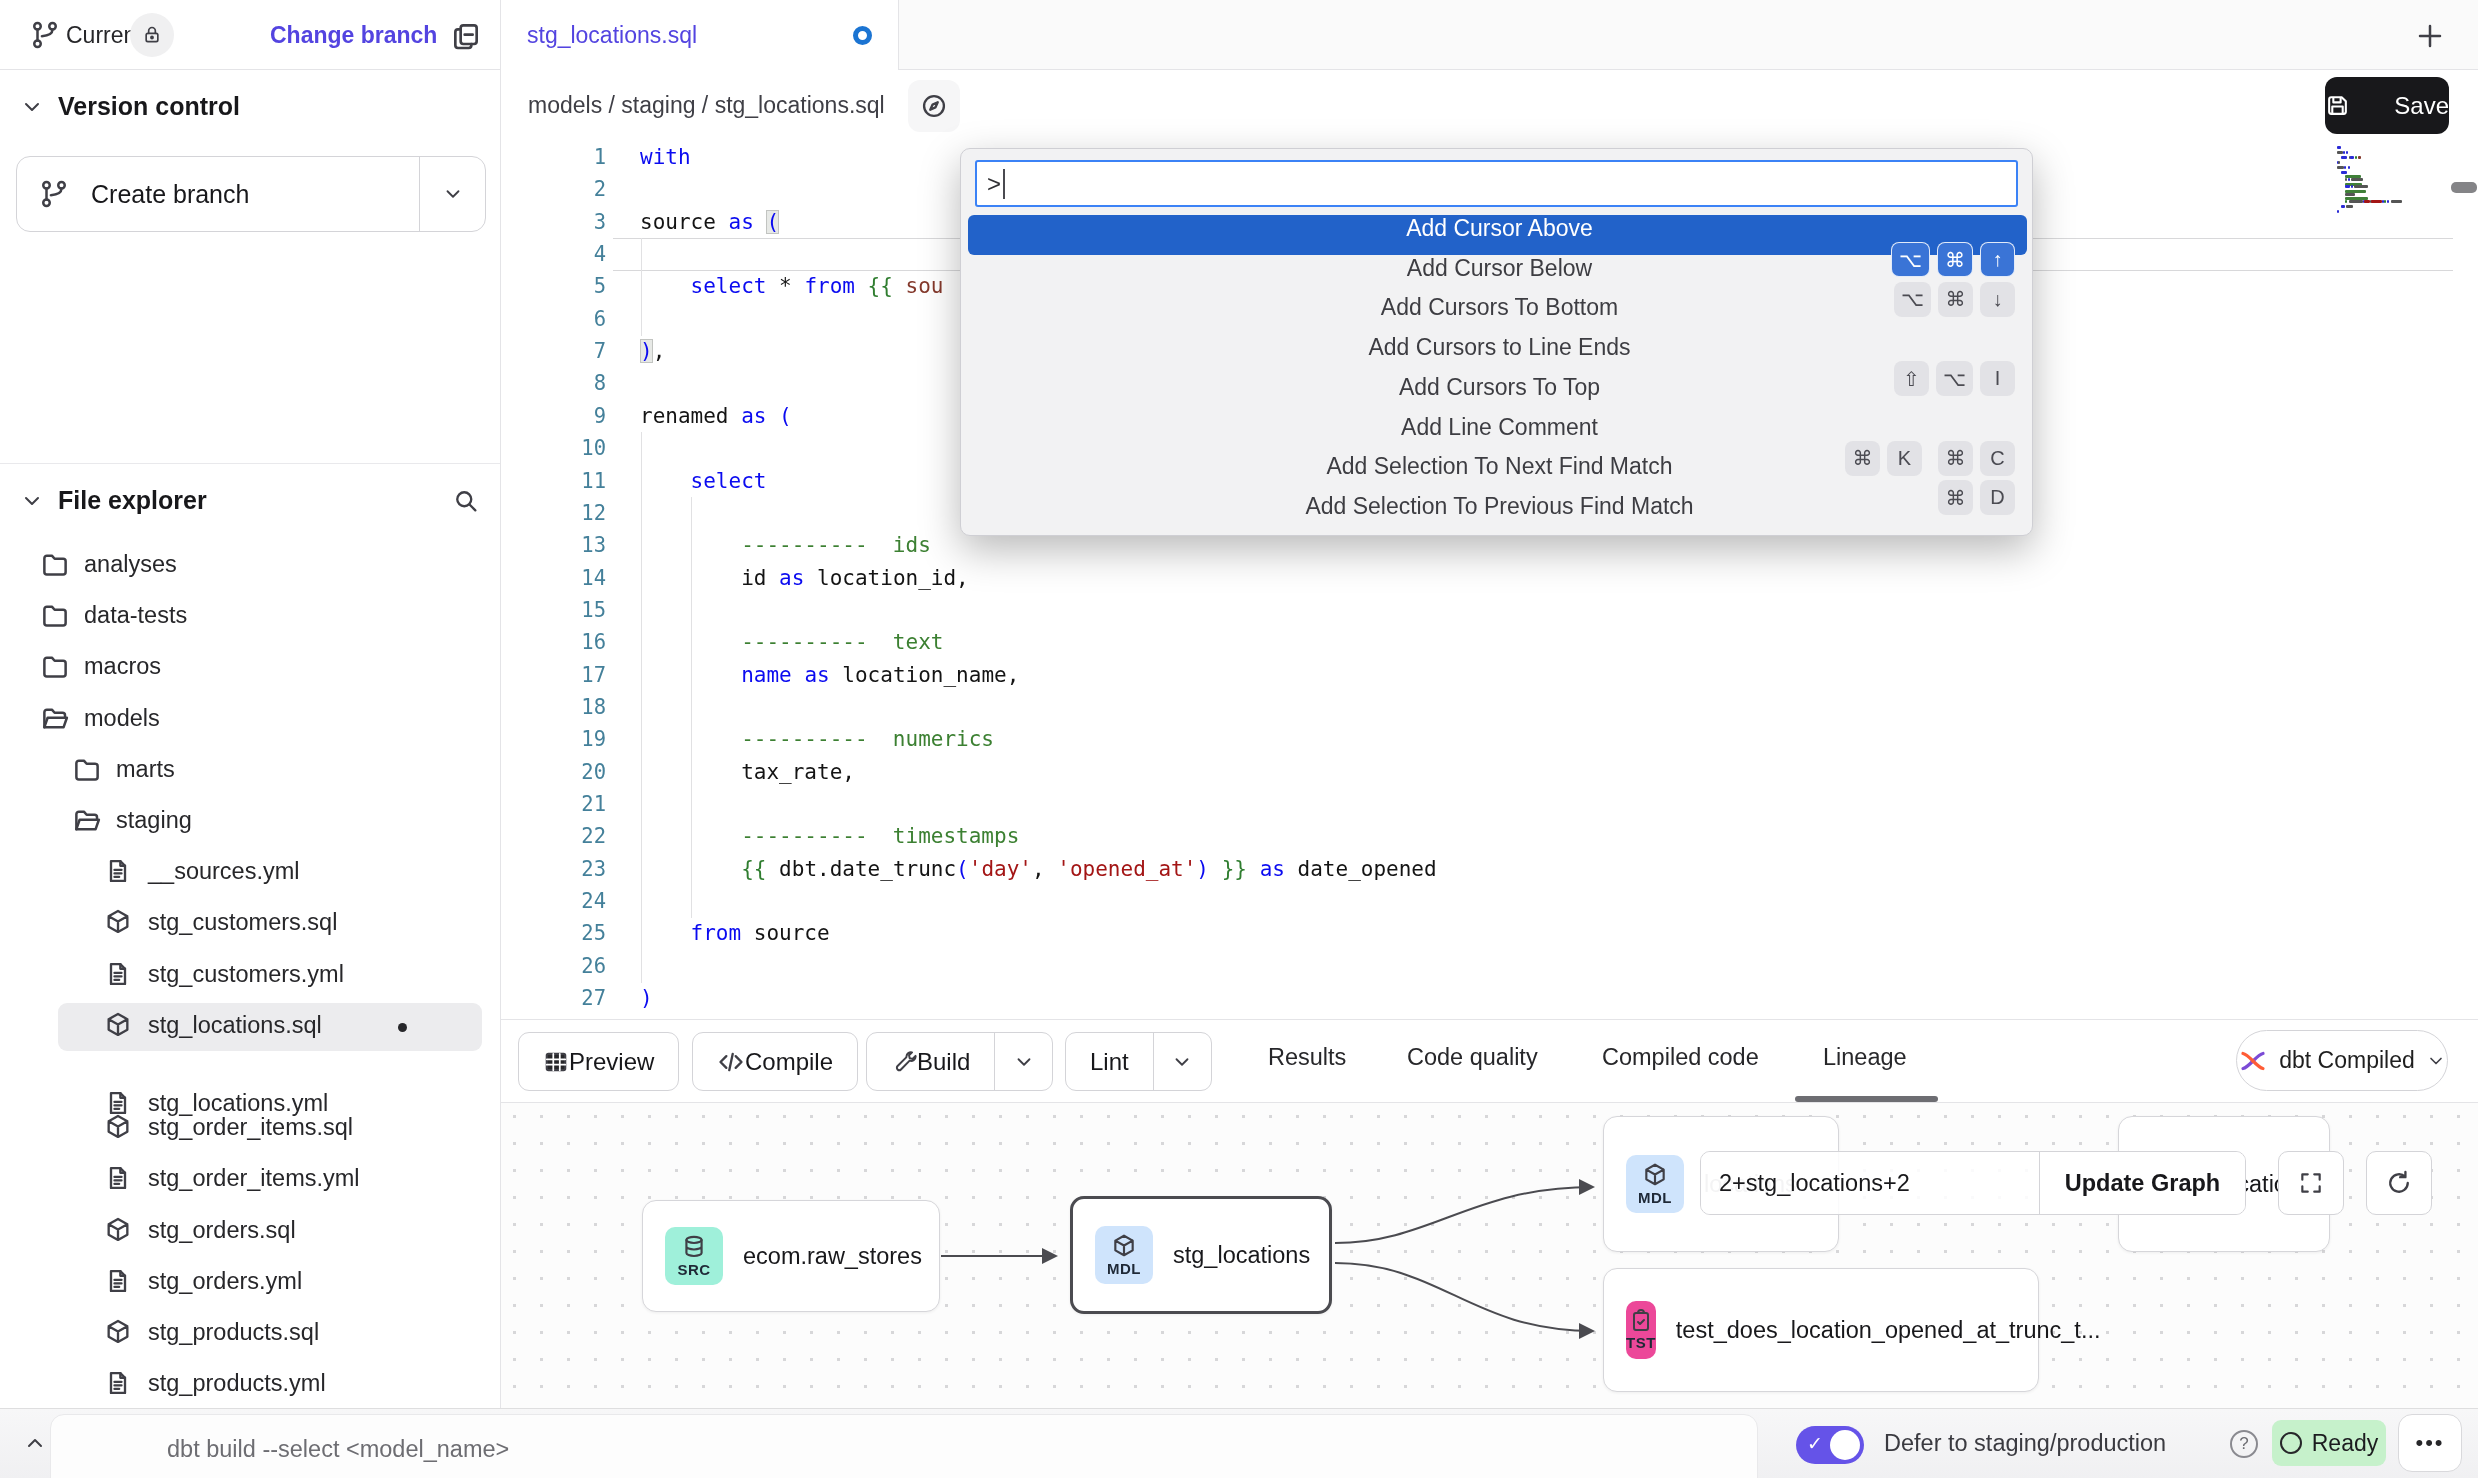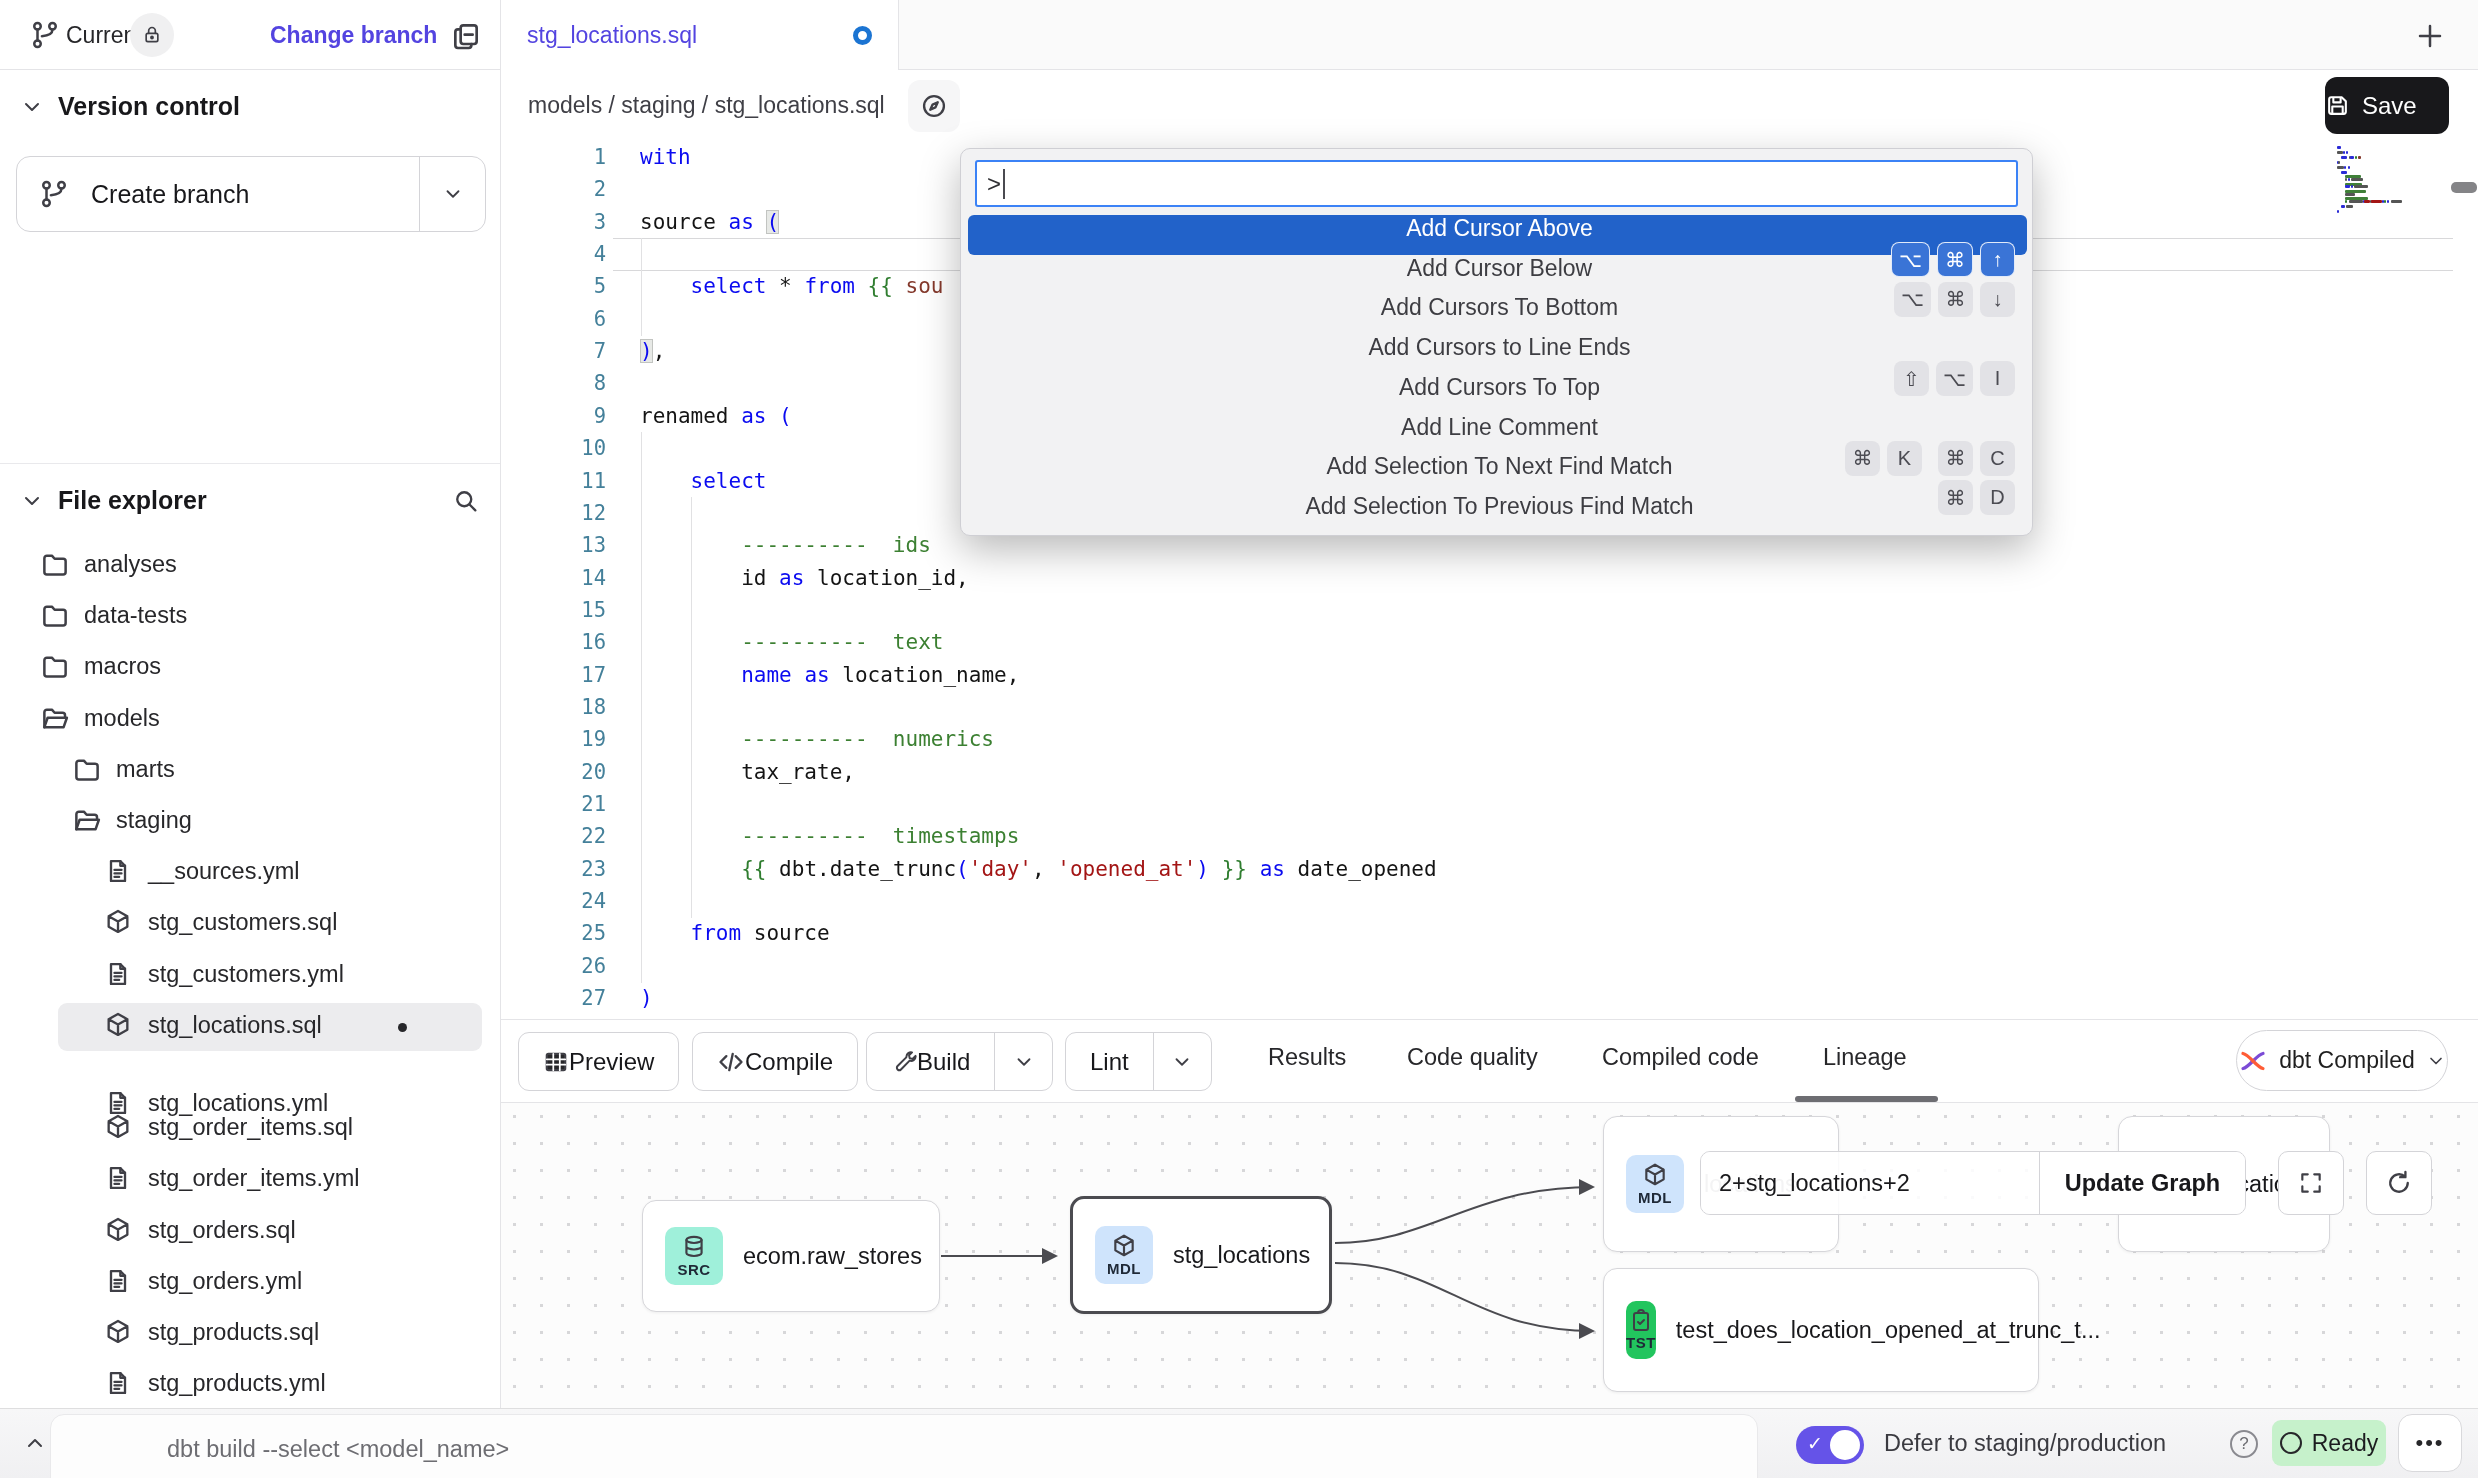--- a/index.html
+++ b/index.html
@@ -32,21 +32,21 @@
 
   
   #tabbar { left:501px; top:0; width:1977px; height:70px; border-bottom:1px solid #e4e4e7; background:#fafafa; }
   #active-tab { left:501px; top:0; width:398px; height:70px; background:#fff; border-right:1px solid #e4e4e7; display:flex; align-items:center; padding:0 26px; z-index:2; }
   #active-tab .tab-title { font-size:23px; color:#5344e0; }
   #tab-dot { margin-left:auto; width:19px; height:19px; border-radius:10px; border:5.5px solid #1b74d2; }
   #new-tab-btn { left:2412px; top:18px; width:36px; height:36px; display:flex; align-items:center; justify-content:center; cursor:pointer; }
   #crumb-row { left:501px; top:70px; width:1977px; height:76px; background:#fff; }
   #breadcrumb { left:528px; top:92px; font-size:23px; color:#3f3f46; }
   #compass-btn { left:908px; top:80px; width:52px; height:52px; border-radius:12px; background:#f6f6f7; display:flex; align-items:center; justify-content:center; cursor:pointer; }
-  #save-btn { left:2325px; top:77px; width:124px; height:57px; background:#18181b; border-radius:12px; color:#fff; display:flex; align-items:center; justify-content:flex-start; gap:12px; font-size:24px; font-weight:500; cursor:pointer; }
+  #save-btn { left:2325px; top:77px; width:124px; height:57px; background:#18181b; border-radius:12px; color:#fff; display:flex; align-items:center; justify-content:space-between; gap:12px; font-size:24px; font-weight:500; cursor:pointer; }
 
   
   #editor { left:501px; top:146px; width:1977px; height:873px; background:#fff; overflow:hidden; }
   .code-line { position:absolute; left:0; width:1977px; height:33px; }
   .gutter { position:absolute; left:0; width:105px; text-align:right; font-family:"DejaVu Sans Mono", monospace; font-size:20.5px; color:#44809a; line-height:33px; }
   .code { position:absolute; left:139px; font-family:"DejaVu Sans Mono", monospace; font-size:21px; line-height:33px; white-space:pre; color:#141414; }
   .tk-k { color:#0b0bf0; } .tk-c { color:#3c8032; } .tk-s { color:#a31515; }
   .tk-j { color:#2f7d2f; } .tk-f { color:#84392c; } .tk-p { color:#0b0bf0; }
   .tk-pb { color:#0b0bf0; background:#e7e9e6; box-shadow:inset 0 0 0 1px #c2c4c1; }
   .guide { position:absolute; width:1px; background:#e1e1e3; }
@@ -738,21 +738,21 @@
             <circle cx="17" cy="7" r="2.4"></circle>
             <circle cx="12" cy="17" r="2.4"></circle>
             <path d="M8.5 9l2.5 6 M15.5 9l-2.5 6 M9.4 7h5.2"></path>
           </g>
         </svg>
     </div>
     <span class="node-label">locations</span>
   </div>
 
   <div class="node" style="left:1603px;top:1268px;width:436px;height:124px">
-    <div class="badge" style="background:#22c55e">
+    <div class="badge" style="background:#ec4899">
       <svg width="24" height="24" viewBox="0 0 24 24">
           <g class="icon-stroke">
             <rect x="5" y="4" width="14" height="17" rx="2"></rect>
             <path d="M9 4a3 3 0 0 1 6 0 M9 13l2 2 4-4"></path>
           </g>
         </svg>
       <span class="badge-label">TST</span>
     </div>
     <span class="node-label">test_does_location_opened_at_trunc_t...</span>
   </div>

